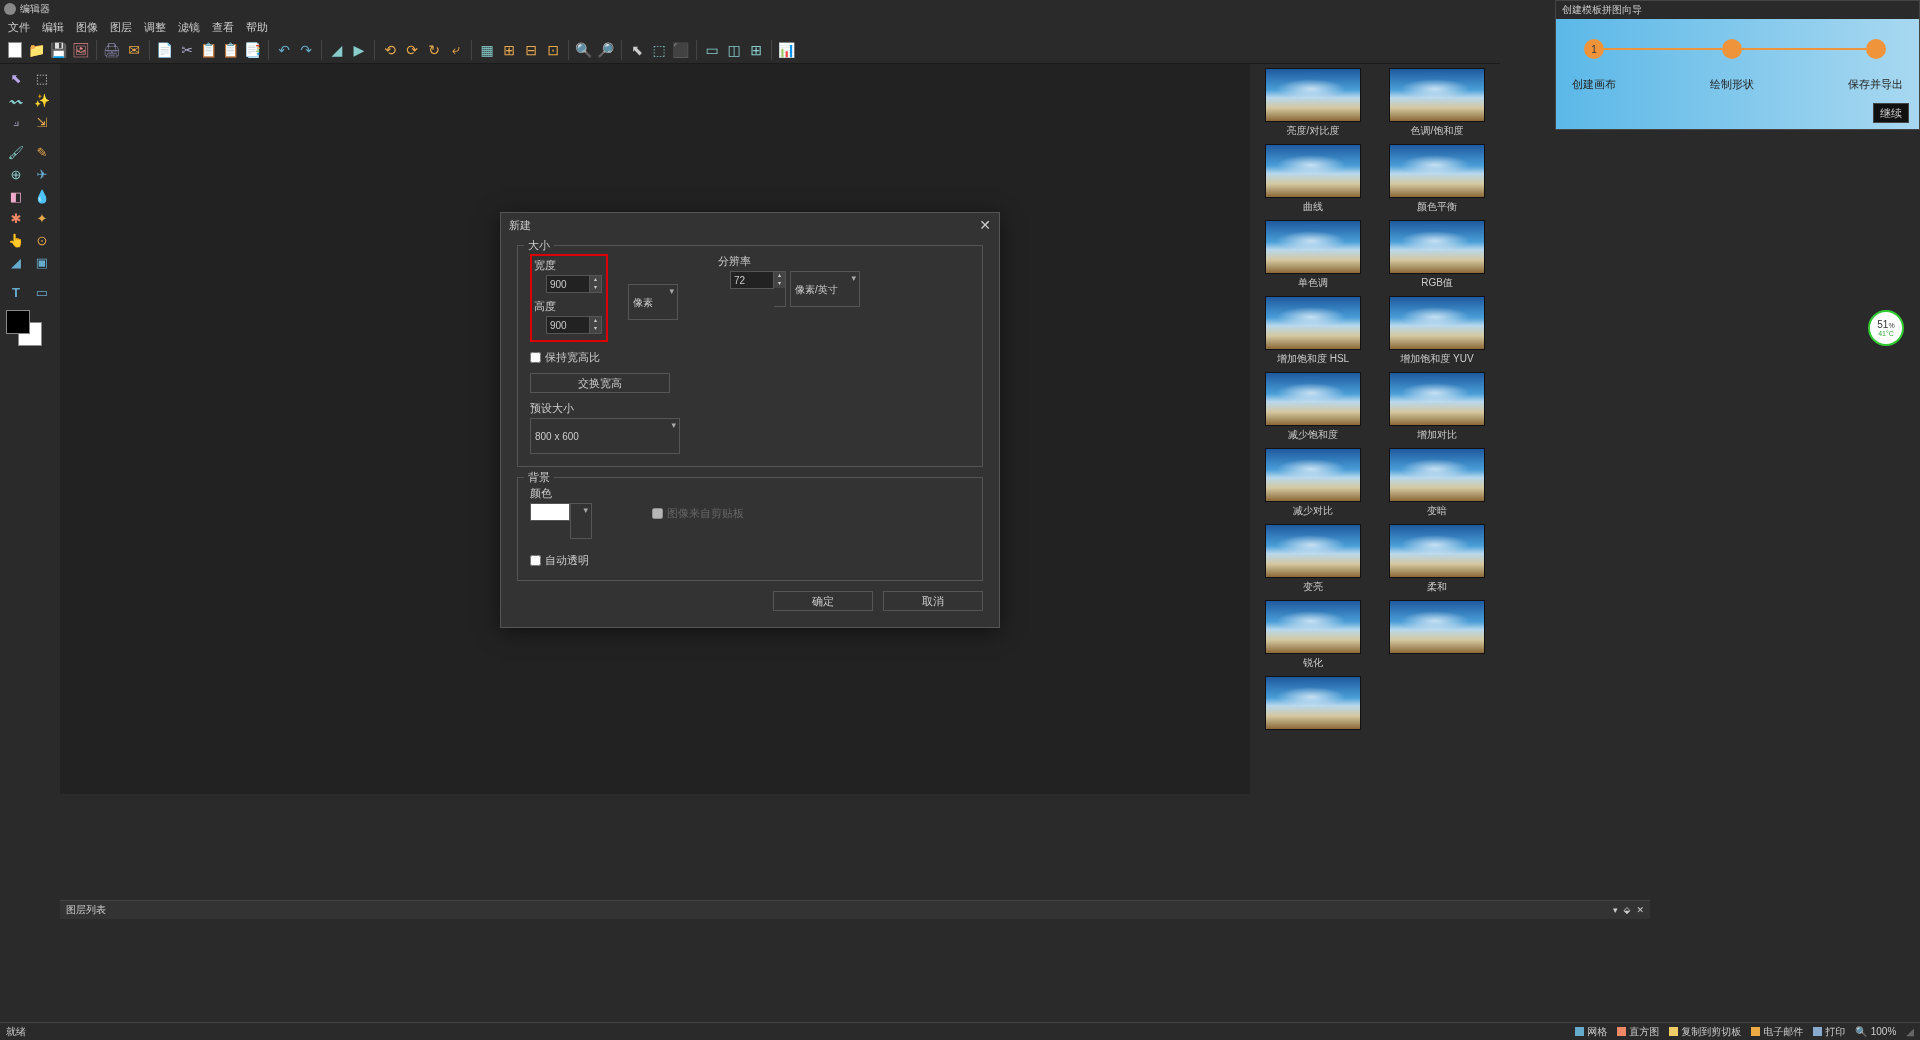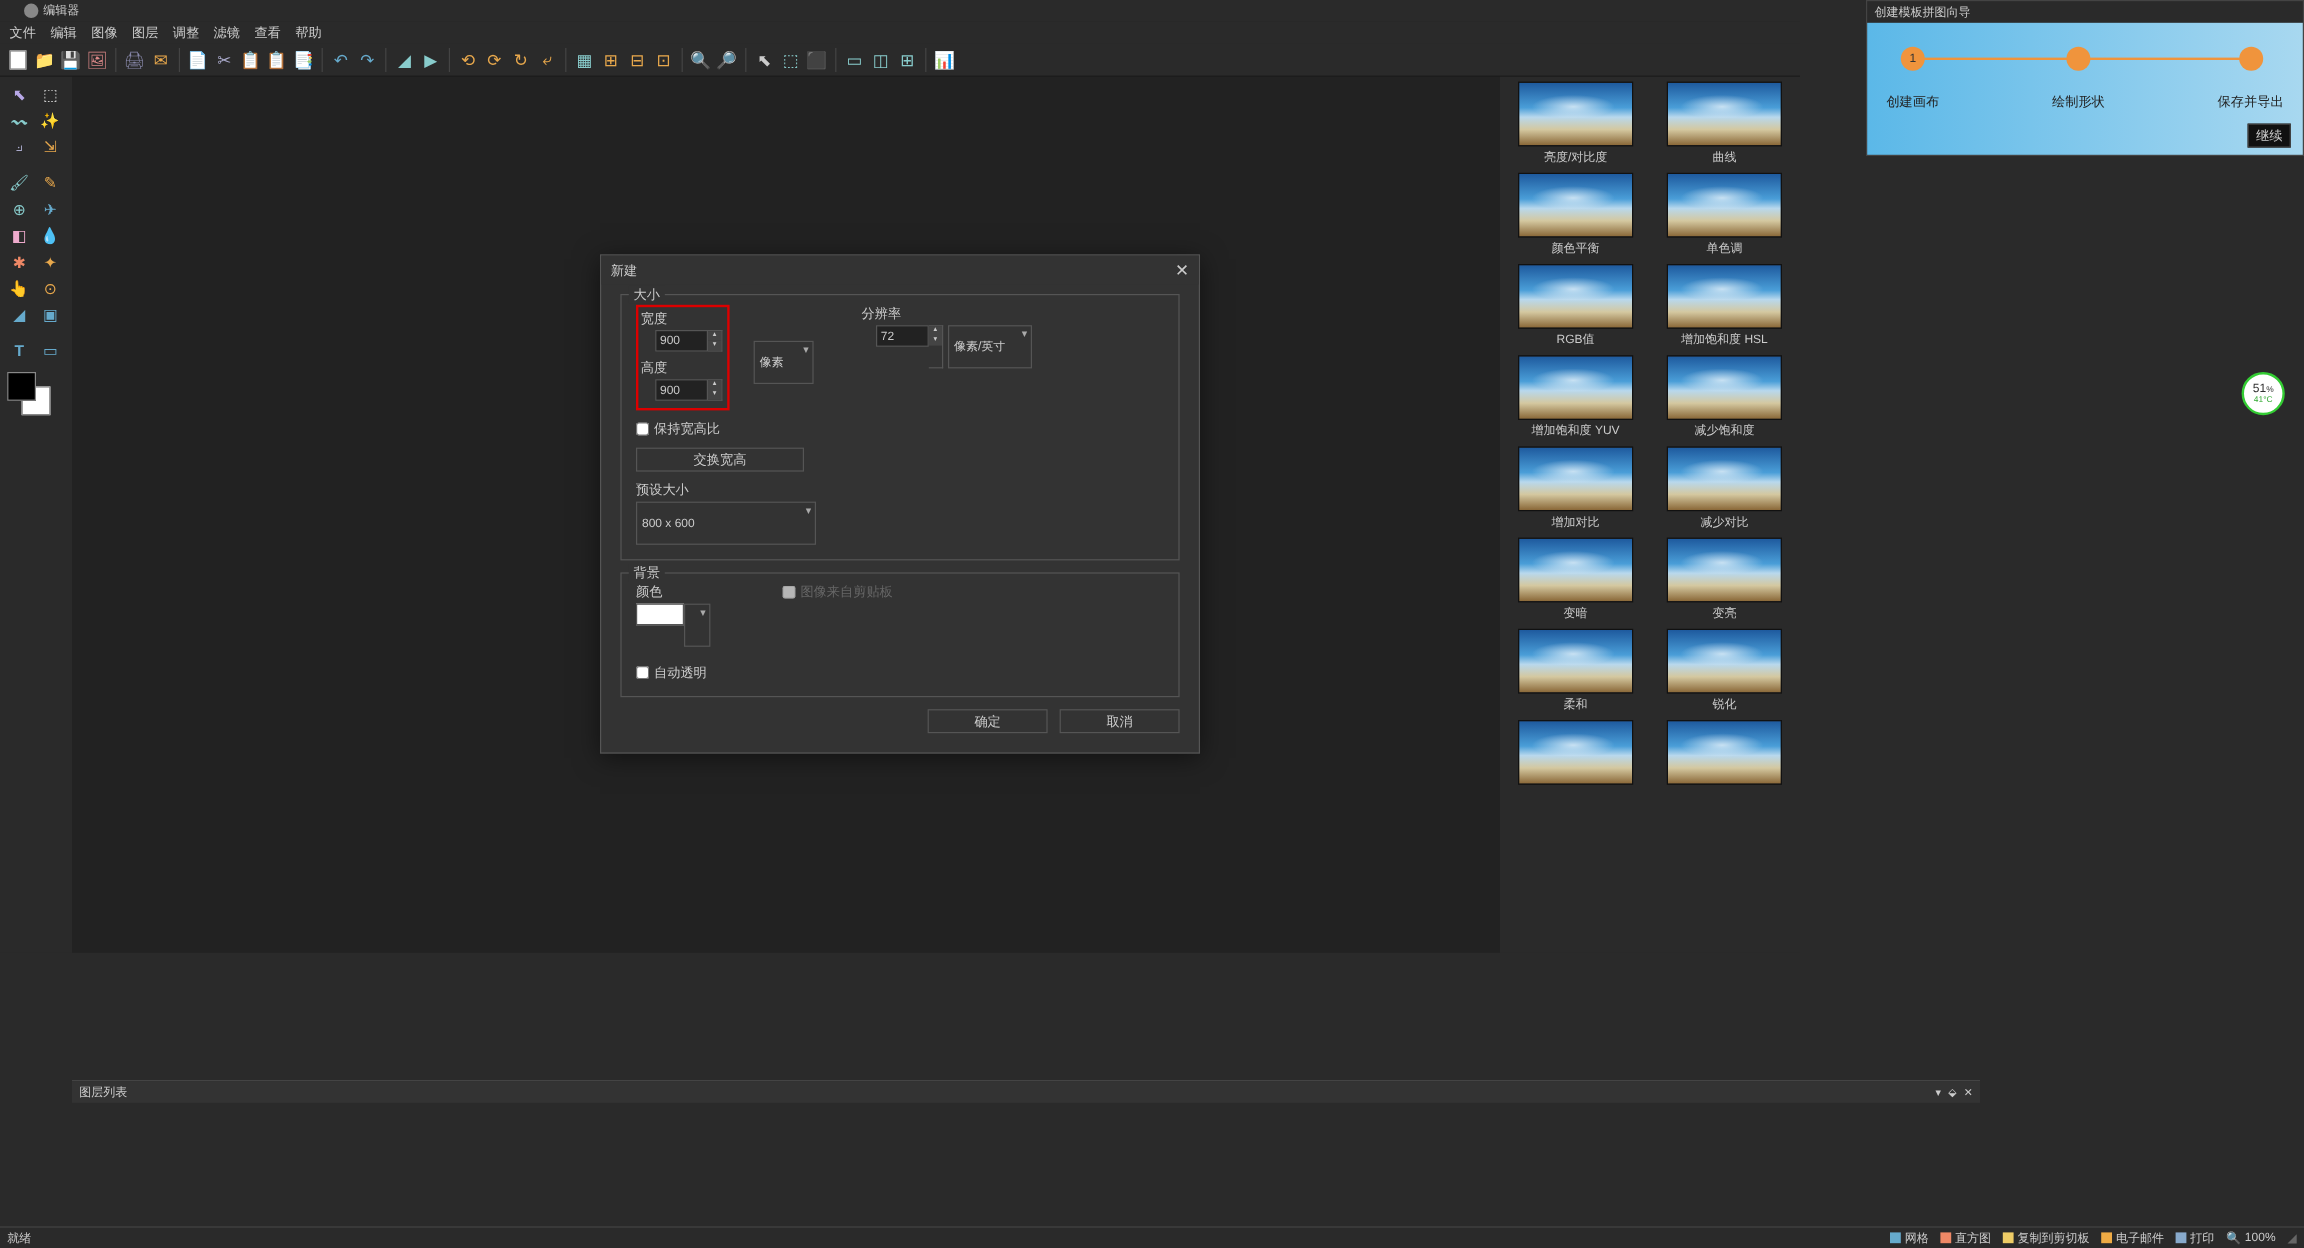--- a/index.html
+++ b/index.html
@@ -1,18 +1,18 @@
 <!DOCTYPE html>
 <html><head>
 <meta charset="utf-8">
 <style>
 * { margin: 0; padding: 0; box-sizing: border-box; font-family: "Microsoft YaHei", Arial, sans-serif; }
 body { background: #2a2a2a; color: #ccc; font-size: 11px; overflow: hidden; width: 1500px; height: 812px; }
 
-.titlebar { height: 18px; background: #2a2a2a; display: flex; align-items: center; padding: 0 20px; font-size: 10px; }
+.titlebar { height: 18px; background: #2a2a2a; display: flex; align-items: center; padding: 0 4px; font-size: 10px; }
 .titlebar .icon { width: 12px; height: 12px; background: #888; border-radius: 50%; margin-right: 4px; }
 
 .menubar { height: 18px; background: #2a2a2a; display: flex; align-items: center; padding: 0 8px; font-size: 11px; gap: 12px; }
 .menubar span { cursor: pointer; }
 
 .toolbar { height: 28px; background: #2a2a2a; display: flex; align-items: center; padding: 2px 6px; gap: 4px; border-bottom: 1px solid #1a1a1a; }
 .toolbar .sep { width: 1px; height: 20px; background: #444; margin: 0 2px; }
 .tbtn { width: 18px; height: 18px; display: flex; align-items: center; justify-content: center; cursor: pointer; font-size: 14px; }
 
 .main { display: flex; height: calc(100% - 18px - 18px - 28px - 18px); }
@@ -203,20 +203,24 @@
   <div class="canvas"></div>
 
   <div class="rightpanel">
     <div class="preset-grid" id="preset-grid">
         <div class="preset">
           <div class="thumb"></div>
           <div class="lbl">亮度/对比度</div>
         </div>
         <div class="preset">
           <div class="thumb"></div>
+          <div class="lbl">色调/饱和度</div>
+        </div>
+        <div class="preset">
+          <div class="thumb"></div>
           <div class="lbl">曲线</div>
         </div>
         <div class="preset">
           <div class="thumb"></div>
           <div class="lbl">颜色平衡</div>
         </div>
         <div class="preset">
           <div class="thumb"></div>
           <div class="lbl">单色调</div>
         </div>
@@ -341,21 +345,21 @@
     <div class="fieldset">
       <span class="legend">背景</span>
       <div style="display:flex;gap:60px;align-items:flex-start">
         <div>
           <span class="lbl-s">颜色</span>
           <div style="display:flex">
               <span class="colorbtn"></span>
               <span class="sel-wrap"><select class="sel" style="width:14px"></select></span>
             </div>
         </div>
-        <div class="chk" style="margin-top:0">
+        <div class="chk" style="margin-top:20px">
             <input type="checkbox" disabled="" style="">
             <span class="disabled-text">图像来自剪贴板</span>
           </div>
       </div>
       <div class="chk" style="margin-top:14px">
           <input type="checkbox" style="">
           <span>自动透明</span>
         </div>
     </div>
 

